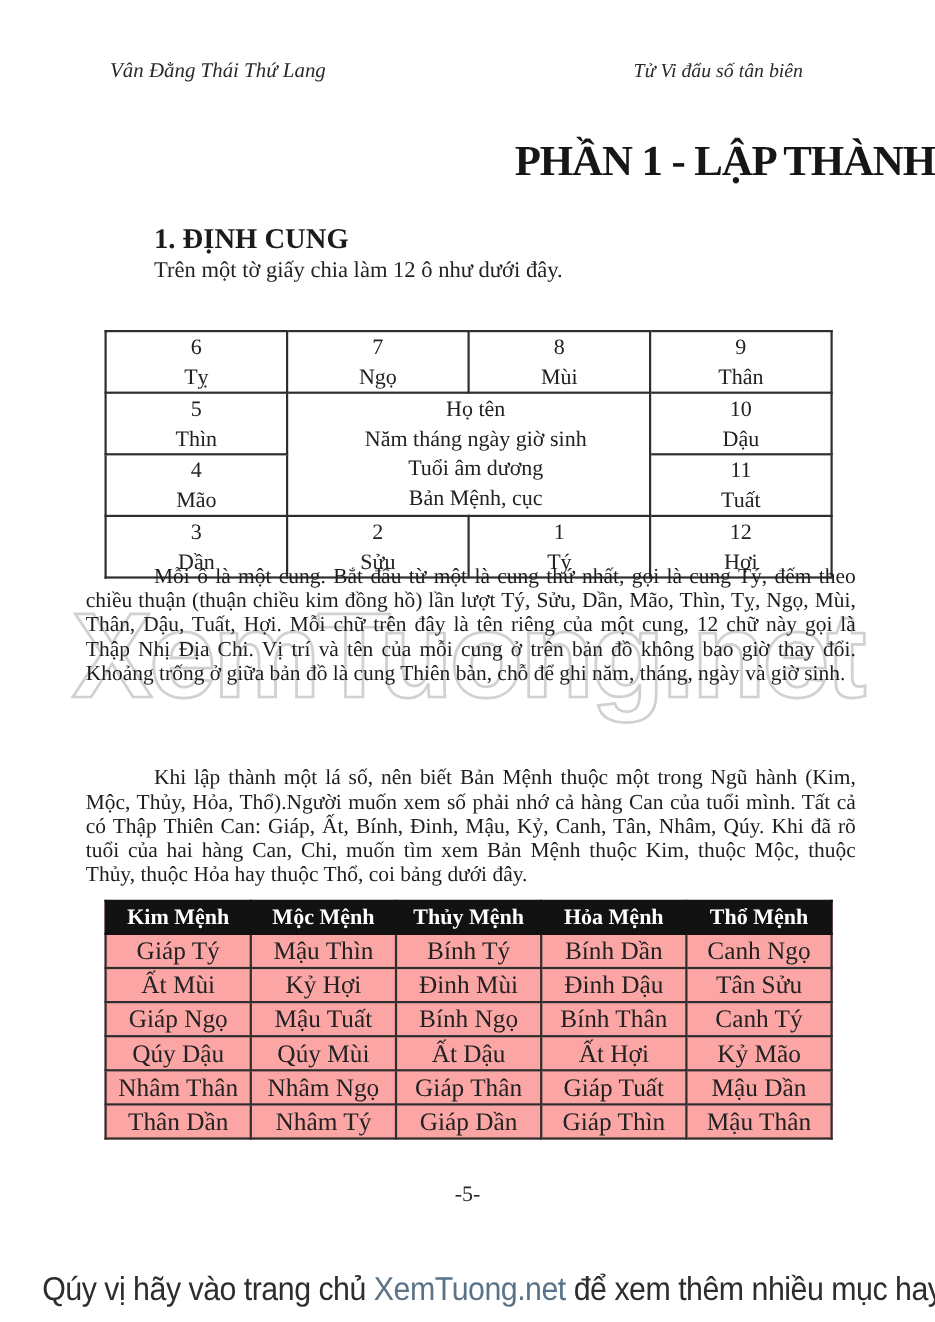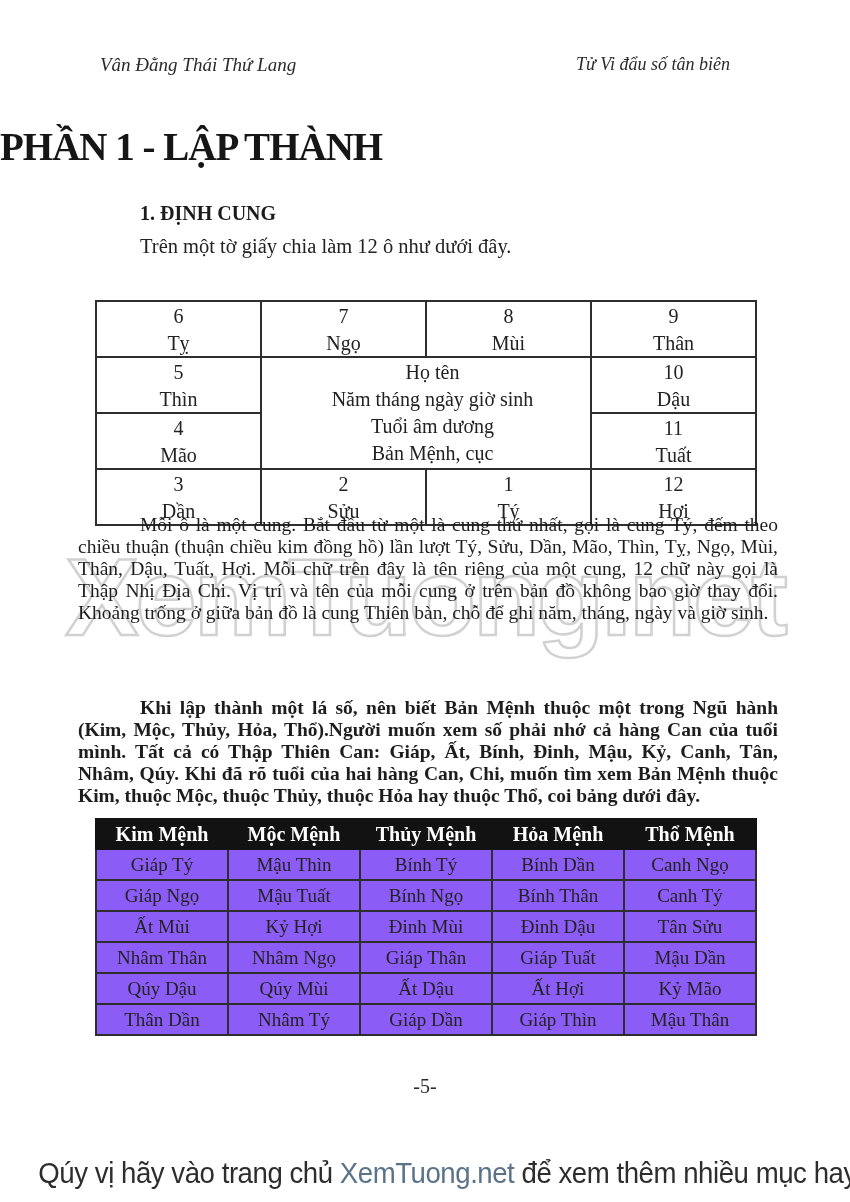--- a/index.html
+++ b/index.html
@@ -19,27 +19,27 @@
     font-style:italic;font-size:19px;color:#2a2a2a;
   }
   .runhead-right{
     position:absolute;top:54px;right:120px;
     font-style:italic;font-size:18px;color:#2a2a2a;
   }
 
   
   .part-title{
     position:absolute;top:124px;left:0;width:850px;
-    text-align:left;font-weight:bold;font-size:39px;
+    text-align:right;font-weight:bold;font-size:39px;
     letter-spacing:-1px;color:#161616;
   }
 
   .sec-heading{
     position:absolute;left:140px;
-    font-weight:bold;font-size:20px;color:#1b1b1b;
+    font-weight:bold;font-size:26px;color:#1b1b1b;
   }
   .s1-heading{top:202px;}
   .s2-heading{top:664px;}
 
   .s1-intro{
     position:absolute;left:140px;top:235px;
     font-size:20.5px;color:#222;text-align:center;
   }
 
   
@@ -59,49 +59,49 @@
   .cung-center div{line-height:27px;padding-left:13px;}
 
   
   .para{
     position:absolute;left:78px;width:700px;
     font-size:19.5px;line-height:22px;
     text-align:justify;text-indent:62px;color:#1d1d1d;
     z-index:2;
   }
   .para1{top:514px;}
-  .para2{top:697px;font-weight:bold;}
+  .para2{top:697px;}
 
   
   .watermark{
     position:absolute;top:533px;left:0;width:850px;
     text-align:center;
     font-family:"Liberation Sans", sans-serif;
     font-weight:bold;font-size:110px;letter-spacing:-3px;
     color:rgba(255,255,255,0);
     -webkit-text-stroke:2.5px #c6c6c6;
     opacity:.8;white-space:nowrap;
     z-index:1;pointer-events:none;
   }
 
   
   .menh-table{
     position:absolute;left:95px;top:818px;
     width:662px;border-collapse:collapse;table-layout:fixed;
-    z-index:2;background:#8b5cf6;
+    z-index:2;background:#fca5a5;
   }
   .menh-table th{
     background:#121212;color:#fff;
     font-weight:bold;font-size:20px;height:28px;
     border:2px solid #121212;padding:0;text-align:center;
   }
   .menh-table td{
     border:2px solid #2e2e2e;
     text-align:center;vertical-align:middle;
-    height:29px;font-size:19px;color:#222;padding:0;
+    height:29px;font-size:23px;color:#222;padding:0;
   }
 
   .page-number{
     position:absolute;top:1075px;left:0;width:850px;
     text-align:center;font-size:20px;color:#2a2a2a;
   }
 
   
   .footer{
     position:absolute;top:1156px;left:0;width:850px;
@@ -212,48 +212,48 @@
       <th>Thổ Mệnh</th>
     </tr>
     <tr>
       <td>Giáp Tý</td>
       <td>Mậu Thìn</td>
       <td>Bính Tý</td>
       <td>Bính Dần</td>
       <td>Canh Ngọ</td>
     </tr>
     <tr>
+      <td>Ất Mùi</td>
+      <td>Kỷ Hợi</td>
+      <td>Đinh Mùi</td>
+      <td>Đinh Dậu</td>
+      <td>Tân Sửu</td>
+    </tr>
+    <tr>
       <td>Giáp Ngọ</td>
       <td>Mậu Tuất</td>
       <td>Bính Ngọ</td>
       <td>Bính Thân</td>
       <td>Canh Tý</td>
     </tr>
     <tr>
-      <td>Ất Mùi</td>
-      <td>Kỷ Hợi</td>
-      <td>Đinh Mùi</td>
-      <td>Đinh Dậu</td>
-      <td>Tân Sửu</td>
+      <td>Qúy Dậu</td>
+      <td>Qúy Mùi</td>
+      <td>Ất Dậu</td>
+      <td>Ất Hợi</td>
+      <td>Kỷ Mão</td>
     </tr>
     <tr>
       <td>Nhâm Thân</td>
       <td>Nhâm Ngọ</td>
       <td>Giáp Thân</td>
       <td>Giáp Tuất</td>
       <td>Mậu Dần</td>
     </tr>
     <tr>
-      <td>Qúy Dậu</td>
-      <td>Qúy Mùi</td>
-      <td>Ất Dậu</td>
-      <td>Ất Hợi</td>
-      <td>Kỷ Mão</td>
-    </tr>
-    <tr>
       <td>Thân Dần</td>
       <td>Nhâm Tý</td>
       <td>Giáp Dần</td>
       <td>Giáp Thìn</td>
       <td>Mậu Thân</td>
     </tr>
   </tbody>
     </table>
 
   <div class="page-number">-5-</div>

